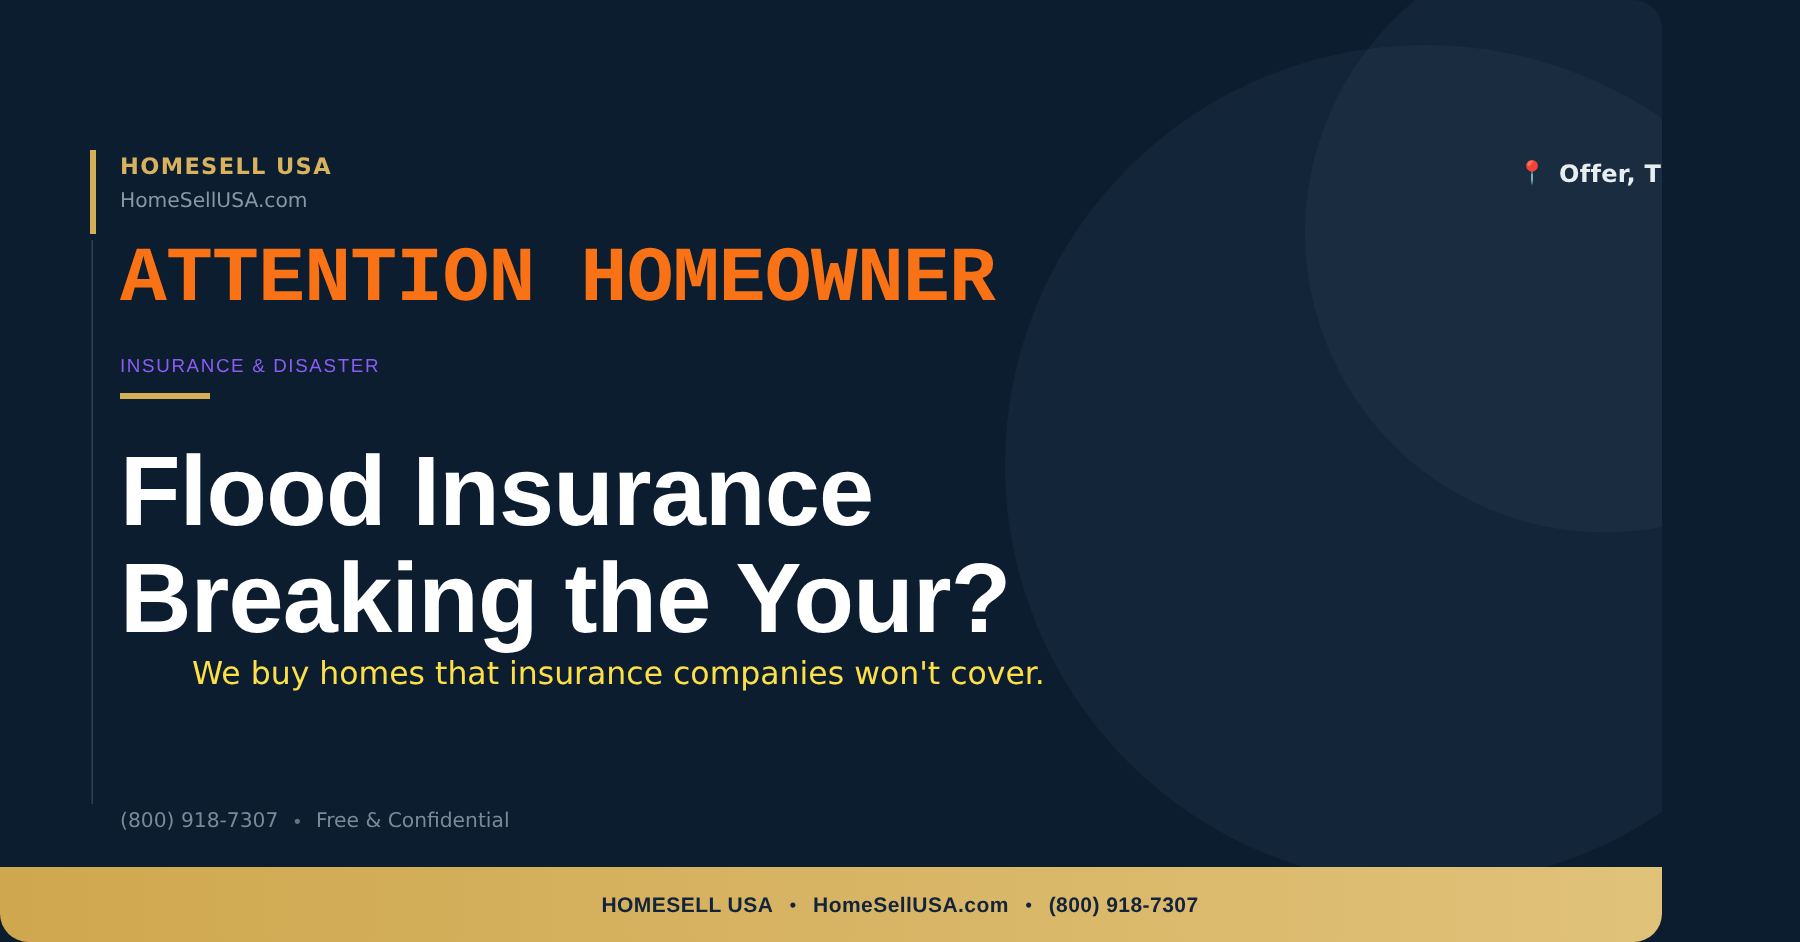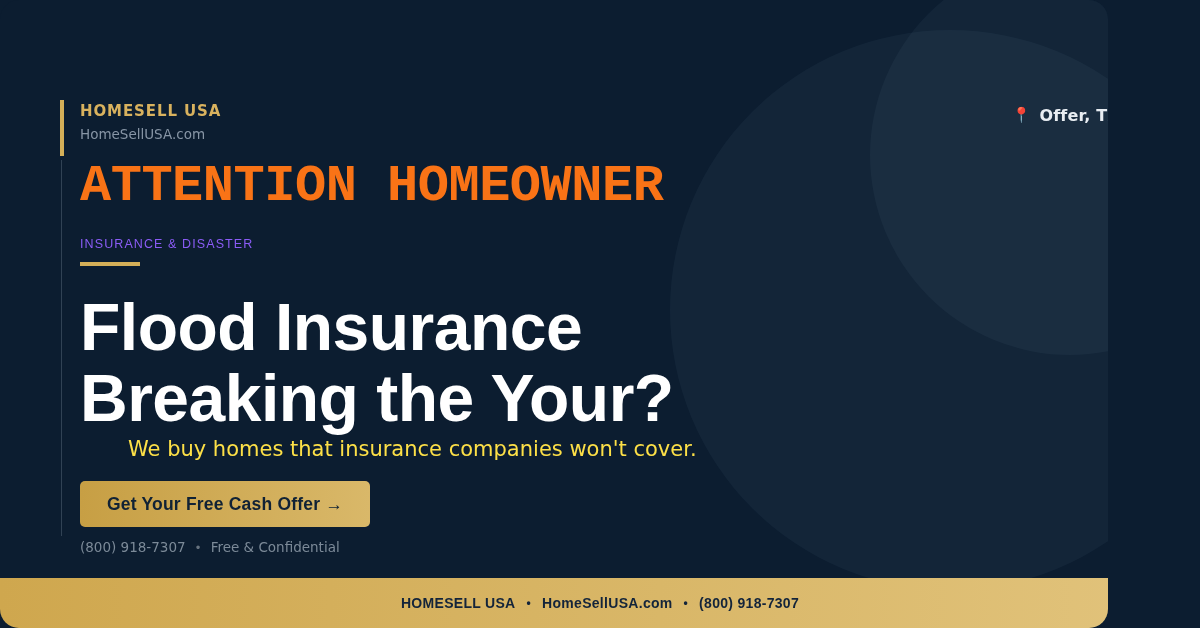--- a/index.html
+++ b/index.html
@@ -178,21 +178,20 @@
     <div class="kicker">INSURANCE &amp; DISASTER</div>
     <div class="kicker-underline"></div>
 
     <div class="headline">
       <span class="ln">Flood Insurance</span>
       <span class="ln">Breaking the Your?</span>
     </div>
 
     <div class="subhead">We buy homes that insurance companies won't cover.</div>
 
-    <button class="cta" type="button">Get Your Free Cash Offer →</button>
 
     <div class="trustline">
       <span>(800) 918-7307</span>
       <span class="dot">•</span>
       <span>Free &amp; Confidential</span>
     </div>
 
   </div>
 
   <div class="footer">

